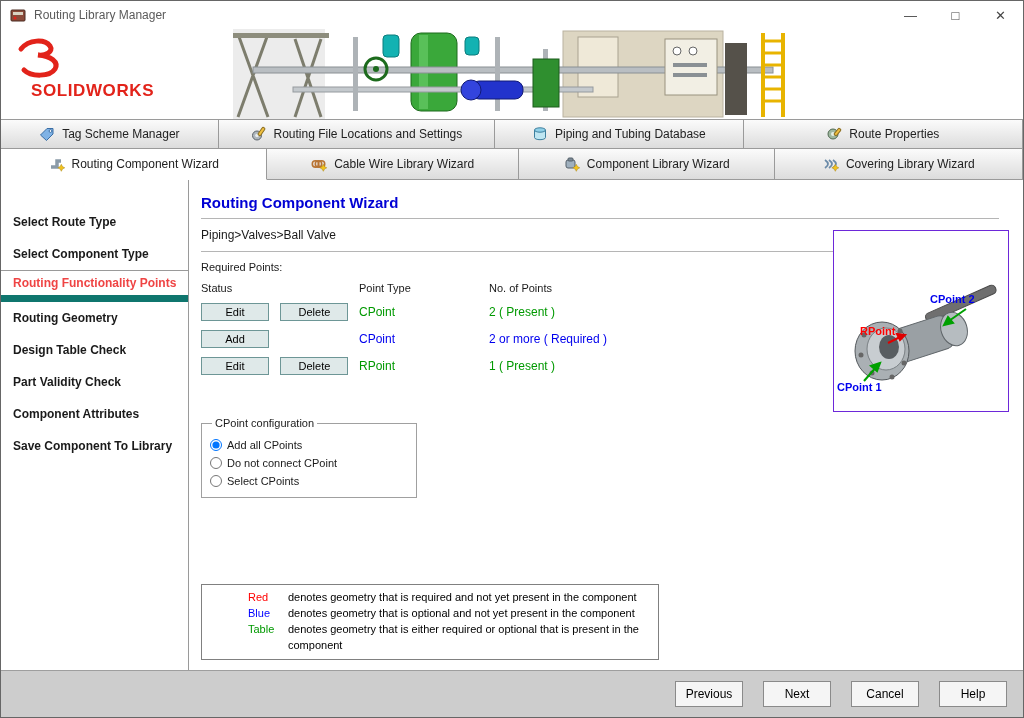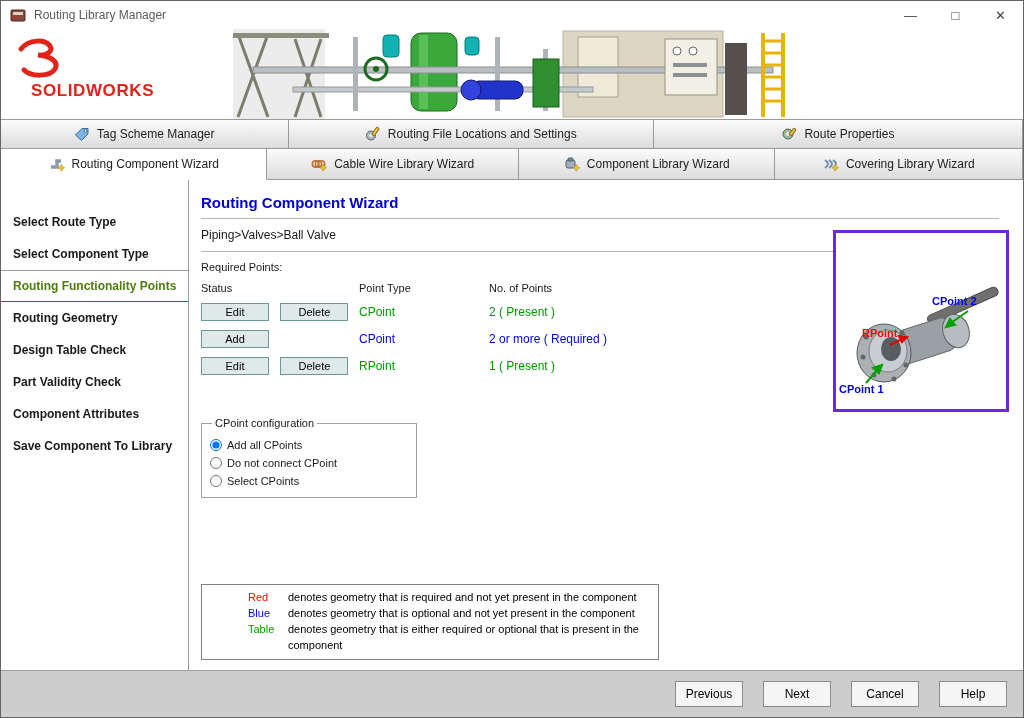--- a/index.html
+++ b/index.html
@@ -32,21 +32,21 @@
          font-size:12px; color:#222; cursor:pointer; overflow:hidden; white-space:nowrap; }
   .tabrow2 .tab { border-bottom:1px solid #9a9a9a; }
   .tabrow2 .tab.active { background:#fff; border-bottom:1px solid #fff; }
   .tab svg { flex:0 0 auto; }
 
   
   .body-row { flex:1; display:flex; min-height:0; background:#fff; }
   .sidebar { width:188px; border-right:1px solid #9a9a9a; padding-top:26px; flex:0 0 auto; }
   .side-item { height:32px; display:flex; align-items:center; padding-left:12px;
                font-size:12px; font-weight:bold; color:#1a1a1a; cursor:pointer; }
-  .side-item.active { color:#4d7c0f; border-top:1px solid #9a9a9a; border-bottom:1px solid #0f766e; }
+  .side-item.active { color:#ef4444; border-top:1px solid #9a9a9a; border-bottom:7px solid #0f766e; }
 
   .main { flex:1; position:relative; padding:14px 24px 0 12px; min-width:0; }
   .page-title { font-size:15px; font-weight:bold; color:#0000d4; padding-bottom:7px;
                 border-bottom:1px solid #b5b5b5; }
   .breadcrumb { font-size:12px; color:#1a1a1a; padding:9px 0 9px 0; border-bottom:1px solid #b5b5b5; }
   .req-label { font-size:11px; color:#1a1a1a; margin-top:9px; }
 
   .points-table { margin-top:5px; }
   .pt-header, .pt-row { display:grid; grid-template-columns:158px 130px 1fr; align-items:center; }
   .pt-header { height:20px; font-size:11px; color:#1a1a1a; }
@@ -57,21 +57,21 @@
 
   fieldset.cfg { margin-top:38px; width:216px; border:1px solid #a0a0a0; padding:4px 10px 10px 8px; }
   fieldset.cfg legend { font-size:11px; padding:0 3px; margin-left:2px; color:#1a1a1a; }
   .cfg-opt { display:flex; align-items:center; gap:5px; margin-top:6px; font-size:11px; color:#1a1a1a; }
   .cfg-opt input { width:12px; height:12px; margin:0; cursor:pointer; }
 
   .legend-box { margin-top:86px; width:458px; border:1px solid #808080; padding:4px 8px 6px 6px; }
   .legend-row { display:grid; grid-template-columns:40px 1fr; font-size:11px; line-height:16px;margin-left:40px; }
 
   .preview-box { position:absolute; top:50px; right:14px; width:176px; height:182px;
-                 border:3px solid #6d28d9; background:#fff; }
+                 border:1px solid #6d28d9; background:#fff; }
   .preview-label { position:absolute; font-size:11px; font-weight:bold; white-space:nowrap; }
 
   
   .footer { height:47px; flex:0 0 auto; background:#cdcdcd; border-top:1px solid #9e9e9e;
             display:flex; align-items:center; justify-content:flex-end; gap:20px; padding-right:16px;padding-left:12px; }
   .footer button { min-width:68px; height:26px; font-size:12px; font-family:"Liberation Sans",sans-serif;
                    background:#f5f5f5; border:1px solid #8a8a8a; cursor:pointer; }
 </style>
 </head>
 <body>
@@ -151,20 +151,27 @@
       <span>Tag Scheme Manager</span>
     </div>
     <div class="tab" style="flex:277">
       <svg width="16" height="16" viewBox="0 0 16 16">
         <circle cx="6" cy="9.5" r="4.5" fill="#aeb6bd" stroke="#5c646b"></circle>
         <circle cx="6" cy="9.5" r="1.8" fill="#e8ecef"></circle>
         <rect x="9" y="1" width="3" height="9" rx="1" transform="rotate(35 10.5 5.5)" fill="#f0c040" stroke="#8a6d20"></rect>
       </svg>
       <span>Routing File Locations and Settings</span>
     </div>
+    <div class="tab" style="flex:249">
+      <svg width="16" height="16" viewBox="0 0 16 16">
+        <path d="M2.5 4 v7.5 a5.5 2.2 0 0 0 11 0 V4" fill="#bfe6f2" stroke="#3d7f9e"></path>
+        <ellipse cx="8" cy="4" rx="5.5" ry="2.2" fill="#8fd0e8" stroke="#3d7f9e"></ellipse>
+      </svg>
+      <span>Piping and Tubing Database</span>
+    </div>
     <div class="tab" style="flex:280">
       <svg width="16" height="16" viewBox="0 0 16 16">
         <circle cx="7" cy="8" r="5" fill="#9fb8a0" stroke="#4f6850"></circle>
         <circle cx="7" cy="8" r="2" fill="#e4eee4"></circle>
         <rect x="10" y="2" width="3" height="8" rx="1" transform="rotate(40 11.5 6)" fill="#f0c040" stroke="#8a6d20"></rect>
       </svg>
       <span>Route Properties</span>
     </div>
   </div>
 

